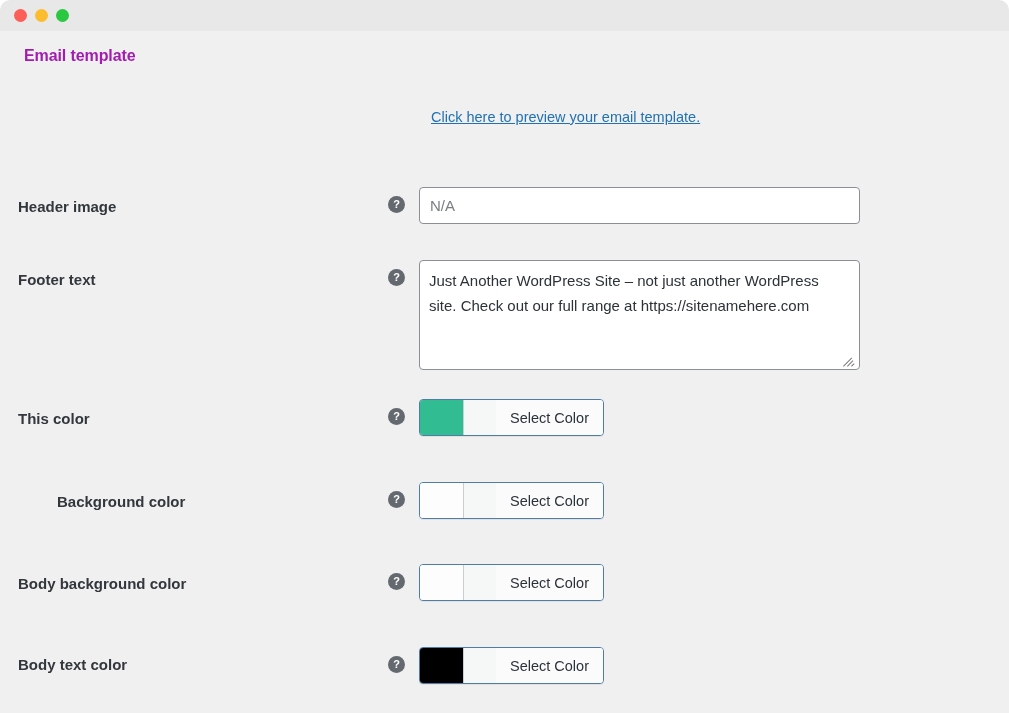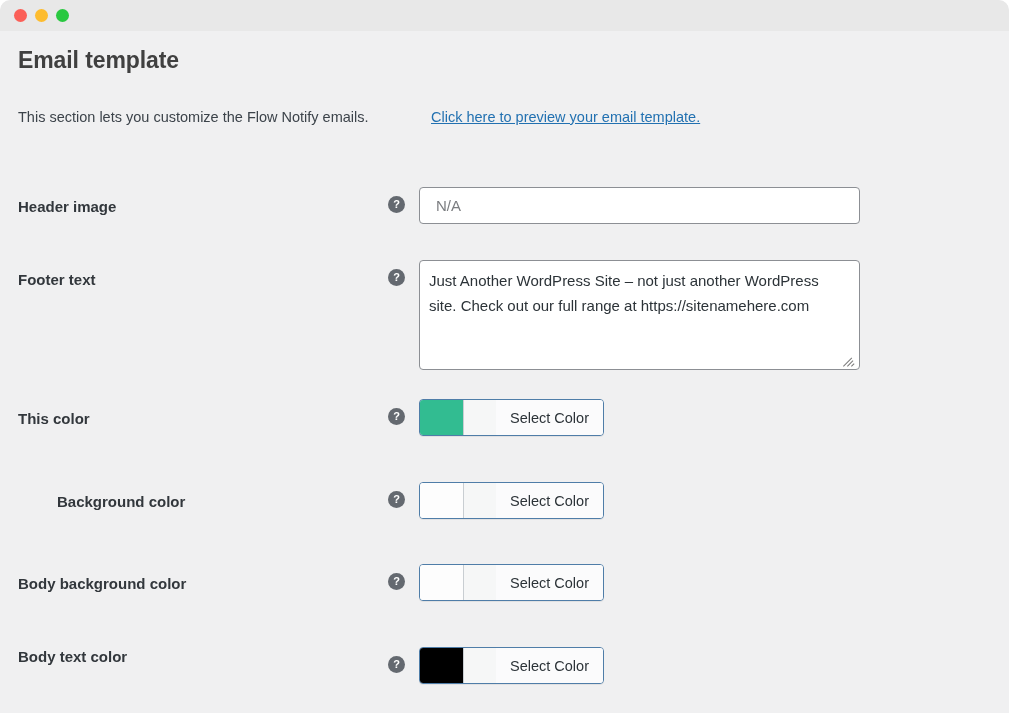--- a/index.html
+++ b/index.html
@@ -42,25 +42,25 @@
   .content {
     position: absolute;
     top: 31px; left: 0;
     width: 1009px;
     height: 682px;
     background: #f0f0f1;
   }
 
   .page-title {
     position: absolute;
-    left: 18px;
+    left: 24px;
     top: 16px;
-    font-size: 23px;
+    font-size: 16px;
     font-weight: 600;
-    color: #404040;
+    color: #a21caf;
     letter-spacing: -0.1px;
     white-space: nowrap;
   }
 
   .intro {
     position: absolute;
     left: 18px;
     top: 78px;
     font-size: 14.5px;
     color: #3c434a;
@@ -111,21 +111,21 @@
   .text-input {
     position: absolute;
     left: 419px;
     width: 441px;
     height: 37px;
     background: #ffffff;
     border: 1px solid #8c8f94;
     border-radius: 4px;
     font-size: 15px;
     color: #2c3338;
-    padding: 0 16px;
+    padding: 0 10px;
     font-family: "Liberation Sans", sans-serif;
     outline: none;
   }
   .text-input::placeholder { color: #7b7d80; opacity: 1; }
 
   .btn-secondary {
     position: absolute;
     left: 863px;
     width: 128px;
     height: 37px;
@@ -217,21 +217,20 @@
       <span class="light red"></span>
       <span class="light yellow"></span>
       <span class="light green"></span>
     </div>
   </div>
 
   <div class="content">
 
     <div class="page-title">Email template</div>
 
-    <div class="intro">This section lets you customize the Flow Notify emails.</div>
     <a class="intro-link">Click here to preview your email template.</a>
 
     <div class="row" style="top:145px;height:60px;">
       <div class="row-label" style="top:22px;">Header image</div>
       <div class="help-icon" style="top:20px;">?</div>
       <input class="text-input" type="text" style="top: 11px;" placeholder="N/A">
     </div>
 
     <div class="row" style="top:218px;height:125px;">
       <div class="row-label" style="top:22px;">Footer text</div>
@@ -265,21 +264,21 @@
     <div class="row" style="top:522px;height:60px;">
       <div class="row-label" style="top:22px;">Body background color</div>
       <div class="help-icon" style="top:20px;">?</div>
       <div class="color-btn" style="top:11px;">
         <div class="color-swatch" style="background:#fdfdfd;"></div>
         <div class="color-label">Select Color</div>
       </div>
     </div>
 
     <div class="row" style="top:605px;height:60px;">
-      <div class="row-label" style="top:12px;">Body text color</div>
+      <div class="row-label" style="top:20px;">Body text color</div>
       <div class="help-icon" style="top:20px;">?</div>
       <div class="color-btn" style="top:11px;">
         <div class="color-swatch" style="background:#000000;"></div>
         <div class="color-label">Select Color</div>
       </div>
     </div>
 
   </div>
 </div>
 

